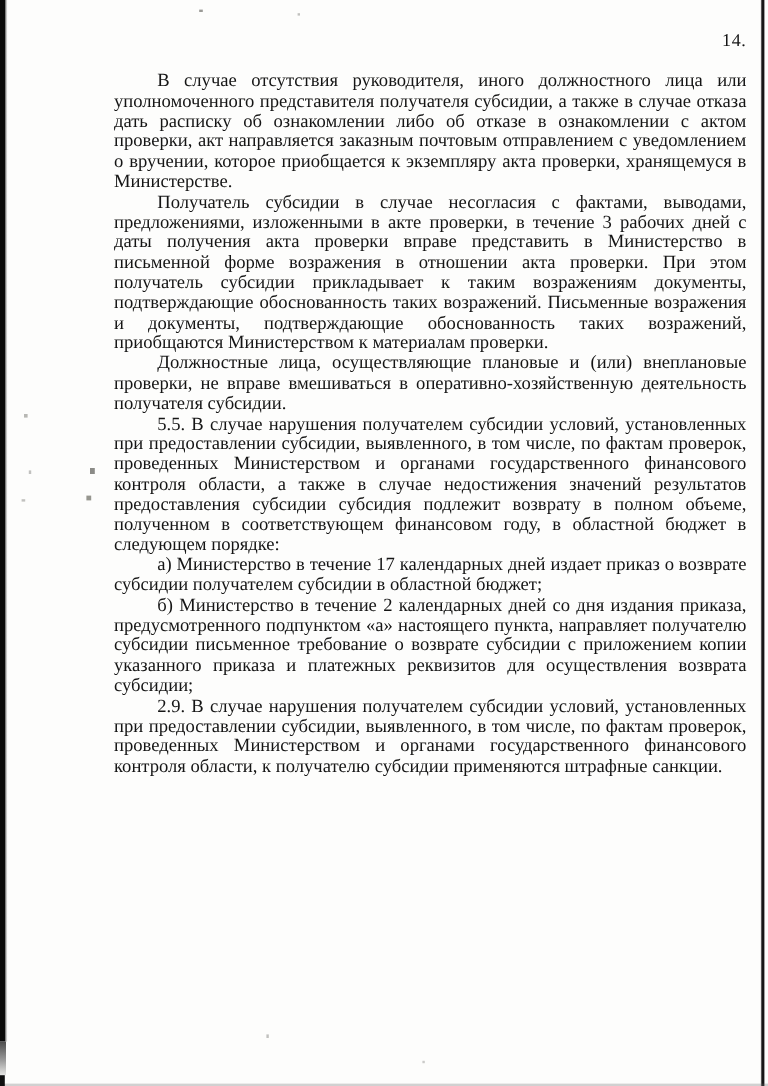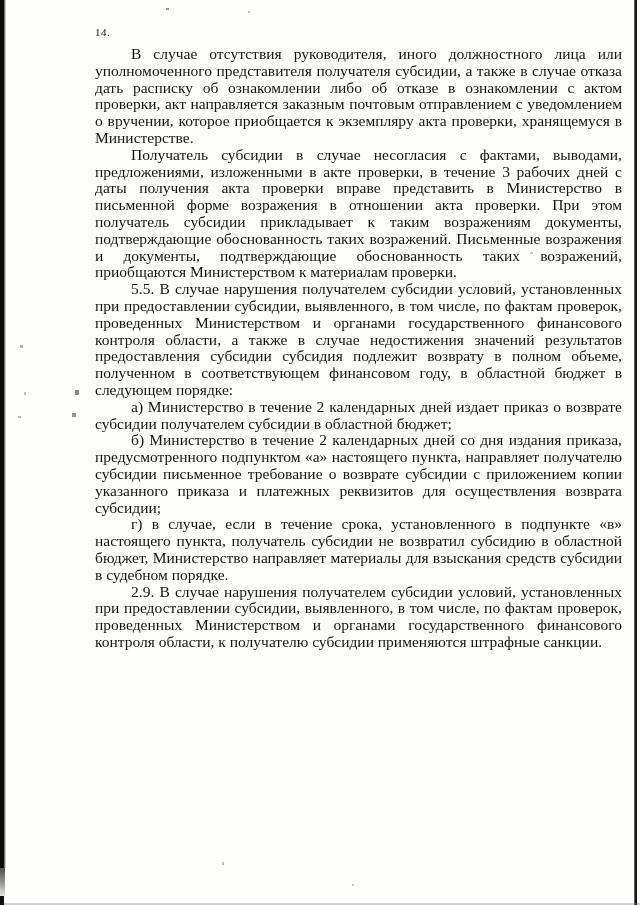--- a/index.html
+++ b/index.html
@@ -15,27 +15,27 @@
   .page {
     position: absolute;
     inset: 0;
     background: #fdfdfc;
   }
   .page-number {
     position: absolute;
     top: 26px;
     left: 95px;
     width: 527px;
-    text-align: left;
-    font-size: 11px;
+    text-align: right;
+    font-size: 15px;
     letter-spacing: 0.5px;
   }
   .body-text {
     position: absolute;
-    top: 46px;
+    top: 60px;
     left: 95px;
     width: 527px;
     font-size: 15.5px;
     line-height: 16.8px;
     text-align: justify;
     text-justify: inter-word;
   }
   .body-text p {
     margin: 0;
     padding: 0;
@@ -92,24 +92,24 @@
 </head>
 <body>
 
 <div class="page">
 
   <div class="page-number">14.</div>
 
   <div class="body-text">
     <p>В случае отсутствия руководителя, иного должностного лица или уполномоченного представителя получателя субсидии, а также в случае отказа дать расписку об ознакомлении либо об отказе в ознакомлении с актом проверки, акт направляется заказным почтовым отправлением с уведомлением о вручении, которое приобщается к экземпляру акта проверки, хранящемуся в Министерстве.</p>
     <p>Получатель субсидии в случае несогласия с фактами, выводами, предложениями, изложенными в акте проверки, в течение 3 рабочих дней с даты получения акта проверки вправе представить в Министерство в письменной форме возражения в отношении акта проверки. При этом получатель субсидии прикладывает к таким возражениям документы, подтверждающие обоснованность таких возражений. Письменные возражения и документы, подтверждающие обоснованность таких возражений, приобщаются Министерством к материалам проверки.</p>
+    <p>Должностные лица, осуществляющие плановые и (или) внеплановые проверки, не вправе вмешиваться в оперативно-хозяйственную деятельность получателя субсидии.</p>
     <p>5.5. В случае нарушения получателем субсидии условий, установленных при предоставлении субсидии, выявленного, в том числе, по фактам проверок, проведенных Министерством и органами государственного финансового контроля области, а также в случае недостижения значений результатов предоставления субсидии субсидия подлежит возврату в полном объеме, полученном в соответствующем финансовом году, в областной бюджет в следующем порядке:</p>
-    <p>а) Министерство в течение 2 календарных дней издает приказ о возврате субсидии получателем субсидии в областной бюджет;</p>
+    <p>а) Министерство в течение 17 календарных дней издает приказ о возврате субсидии получателем субсидии в областной бюджет;</p>
     <p>б) Министерство в течение 2 календарных дней со дня издания приказа, предусмотренного подпунктом «а» настоящего пункта, направляет получателю субсидии письменное требование о возврате субсидии с приложением копии указанного приказа и платежных реквизитов для осуществления возврата субсидии;</p>
-    <p>г) в случае, если в течение срока, установленного в подпункте «в» настоящего пункта, получатель субсидии не возвратил субсидию в областной бюджет, Министерство направляет материалы для взыскания средств субсидии в судебном порядке.</p>
     <p>2.9. В случае нарушения получателем субсидии условий, установленных при предоставлении субсидии, выявленного, в том числе, по фактам проверок, проведенных Министерством и органами государственного финансового контроля области, к получателю субсидии применяются штрафные санкции.</p>
   </div>
 
   <div class="edge-left"></div>
   <div class="edge-left-fade"></div>
   <div class="edge-right"></div>
   <div class="edge-bottom-faint"></div>
   <div class="corner-bl"></div>
 
   <i class="speck s1"></i>

